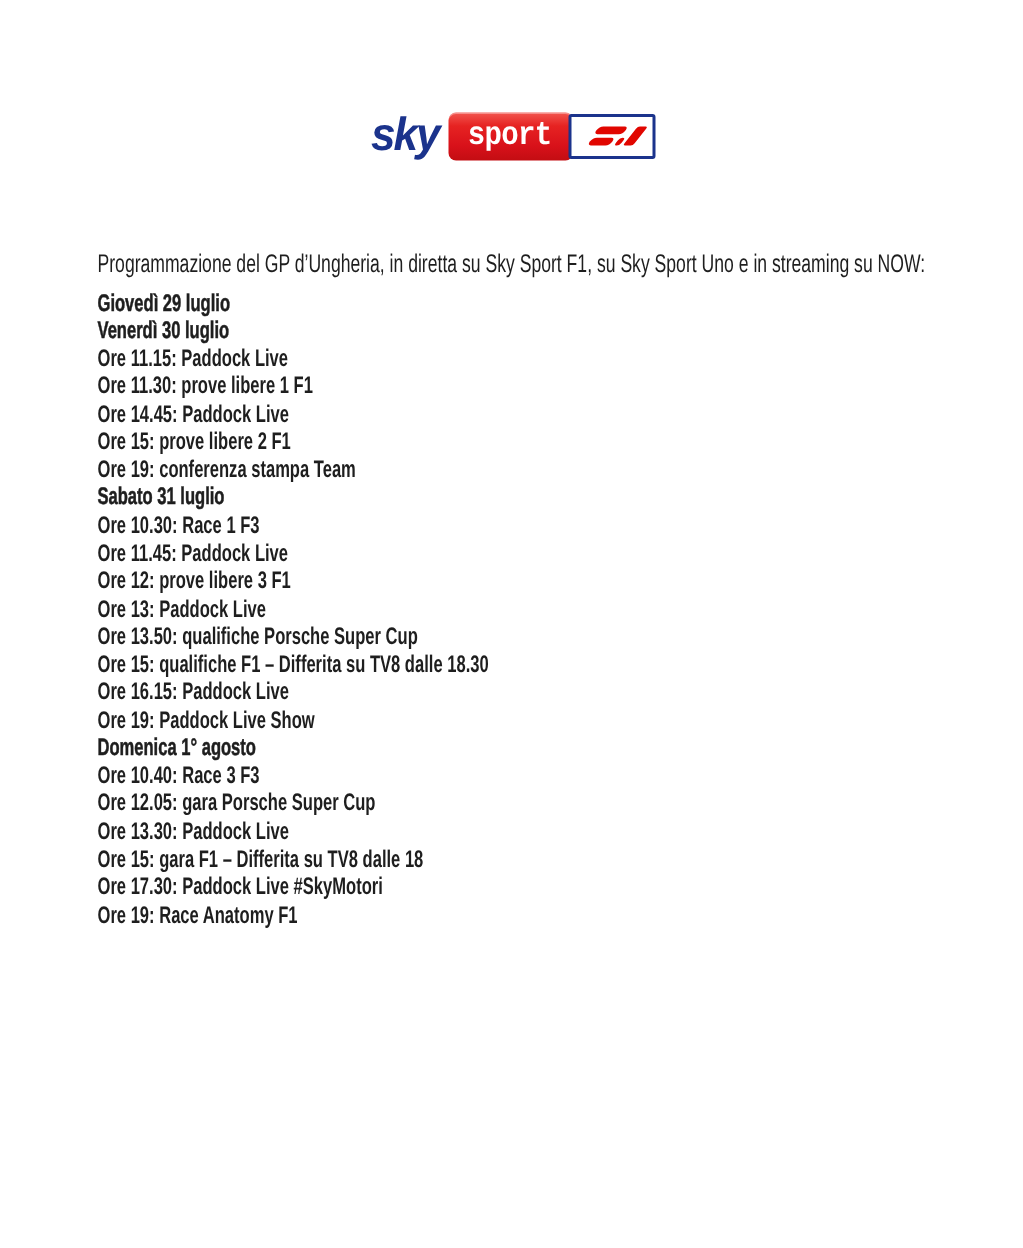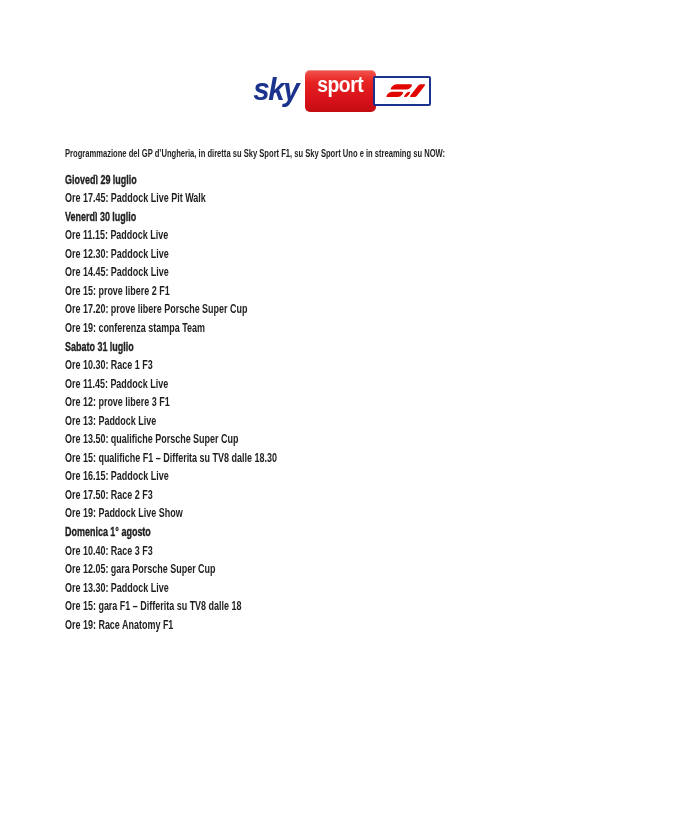--- a/index.html
+++ b/index.html
@@ -35,24 +35,25 @@
     color: #1b338c;
     transform: scaleX(0.95);
     transform-origin: 100% 50%;
     margin-right: 7px;
     padding-bottom: 2px;
   }
   .sport-box {
     height: 30px;
     display: flex;
     align-items: center;
-    padding: 0 10px 12px 9px;
+    padding: 0 10px 2px 9px;
     border-radius: 5px;
     background: linear-gradient(180deg, #f2564f 0%, #e62322 28%, #d8111a 70%, #c30d12 100%);
     box-shadow: inset 0 1px 0 rgba(255,255,255,0.35);
+    font-family: Liberation Mono, monospace;
   }
   .sport-word {
     display: inline-block;
     font-weight: bold;
     font-size: 22px;
     letter-spacing: -0.5px;
     color: #ffffff;
     transform: scaleX(0.88);
     transform-origin: 50% 50%;
   }
@@ -67,33 +68,33 @@
     display: flex;
     align-items: center;
     justify-content: center;
     position: relative;
     z-index: 2;
   }
   .f1-box svg { display: block; }
 
   
   .intro {
-    margin: 38px 0 0 65px;
-    font-size: 11px;
-    font-weight: bold;
+    margin: 61px 0 0 65px;
+    font-size: 17px;
+    font-weight: normal;
     line-height: 18.6px;
     white-space: nowrap;
   }
   .schedule {
     margin: 8px 0 0 65px;
   }
   .line {
     height: 18.56px;
     line-height: 18.56px;
-    font-size: 13px;
+    font-size: 16px;
     font-weight: bold;
     white-space: nowrap;
   }
   .condensed {
     display: inline-block;
     transform: scaleX(0.69);
     transform-origin: 0 50%;
     white-space: nowrap;
   }
   .day .condensed {
@@ -119,39 +120,37 @@
           <rect x="58" y="4" width="9" height="17" rx="2"></rect>
         </g>
       </svg>
     </span>
   </div>
 
   <p class="intro"><span class="condensed">Programmazione del GP d’Ungheria, in diretta su Sky Sport F1, su Sky Sport Uno e in streaming su NOW:</span></p>
 
   <div class="schedule">
       <div class="line day"><span class="condensed">Giovedì 29 luglio</span></div>
-      <div class="line"><span class="condensed">Ore 17.45: Paddock Live Pit Walk</span></div>
       <div class="line day"><span class="condensed">Venerdì 30 luglio</span></div>
       <div class="line"><span class="condensed">Ore 11.15: Paddock Live</span></div>
-      <div class="line"><span class="condensed">Ore 12.30: Paddock Live</span></div>
+      <div class="line"><span class="condensed">Ore 11.30: prove libere 1 F1</span></div>
       <div class="line"><span class="condensed">Ore 14.45: Paddock Live</span></div>
       <div class="line"><span class="condensed">Ore 15: prove libere 2 F1</span></div>
-      <div class="line"><span class="condensed">Ore 17.20: prove libere Porsche Super Cup</span></div>
       <div class="line"><span class="condensed">Ore 19: conferenza stampa Team</span></div>
       <div class="line day"><span class="condensed">Sabato 31 luglio</span></div>
       <div class="line"><span class="condensed">Ore 10.30: Race 1 F3</span></div>
       <div class="line"><span class="condensed">Ore 11.45: Paddock Live</span></div>
       <div class="line"><span class="condensed">Ore 12: prove libere 3 F1</span></div>
       <div class="line"><span class="condensed">Ore 13: Paddock Live</span></div>
       <div class="line"><span class="condensed">Ore 13.50: qualifiche Porsche Super Cup</span></div>
       <div class="line"><span class="condensed">Ore 15: qualifiche F1 – Differita su TV8 dalle 18.30</span></div>
       <div class="line"><span class="condensed">Ore 16.15: Paddock Live</span></div>
-      <div class="line"><span class="condensed">Ore 17.50: Race 2 F3</span></div>
       <div class="line"><span class="condensed">Ore 19: Paddock Live Show</span></div>
       <div class="line day"><span class="condensed">Domenica 1° agosto</span></div>
       <div class="line"><span class="condensed">Ore 10.40: Race 3 F3</span></div>
       <div class="line"><span class="condensed">Ore 12.05: gara Porsche Super Cup</span></div>
       <div class="line"><span class="condensed">Ore 13.30: Paddock Live</span></div>
       <div class="line"><span class="condensed">Ore 15: gara F1 – Differita su TV8 dalle 18</span></div>
+      <div class="line"><span class="condensed">Ore 17.30: Paddock Live #SkyMotori</span></div>
       <div class="line"><span class="condensed">Ore 19: Race Anatomy F1</span></div>
     </div>
 
 </div>
 
 </body></html>

